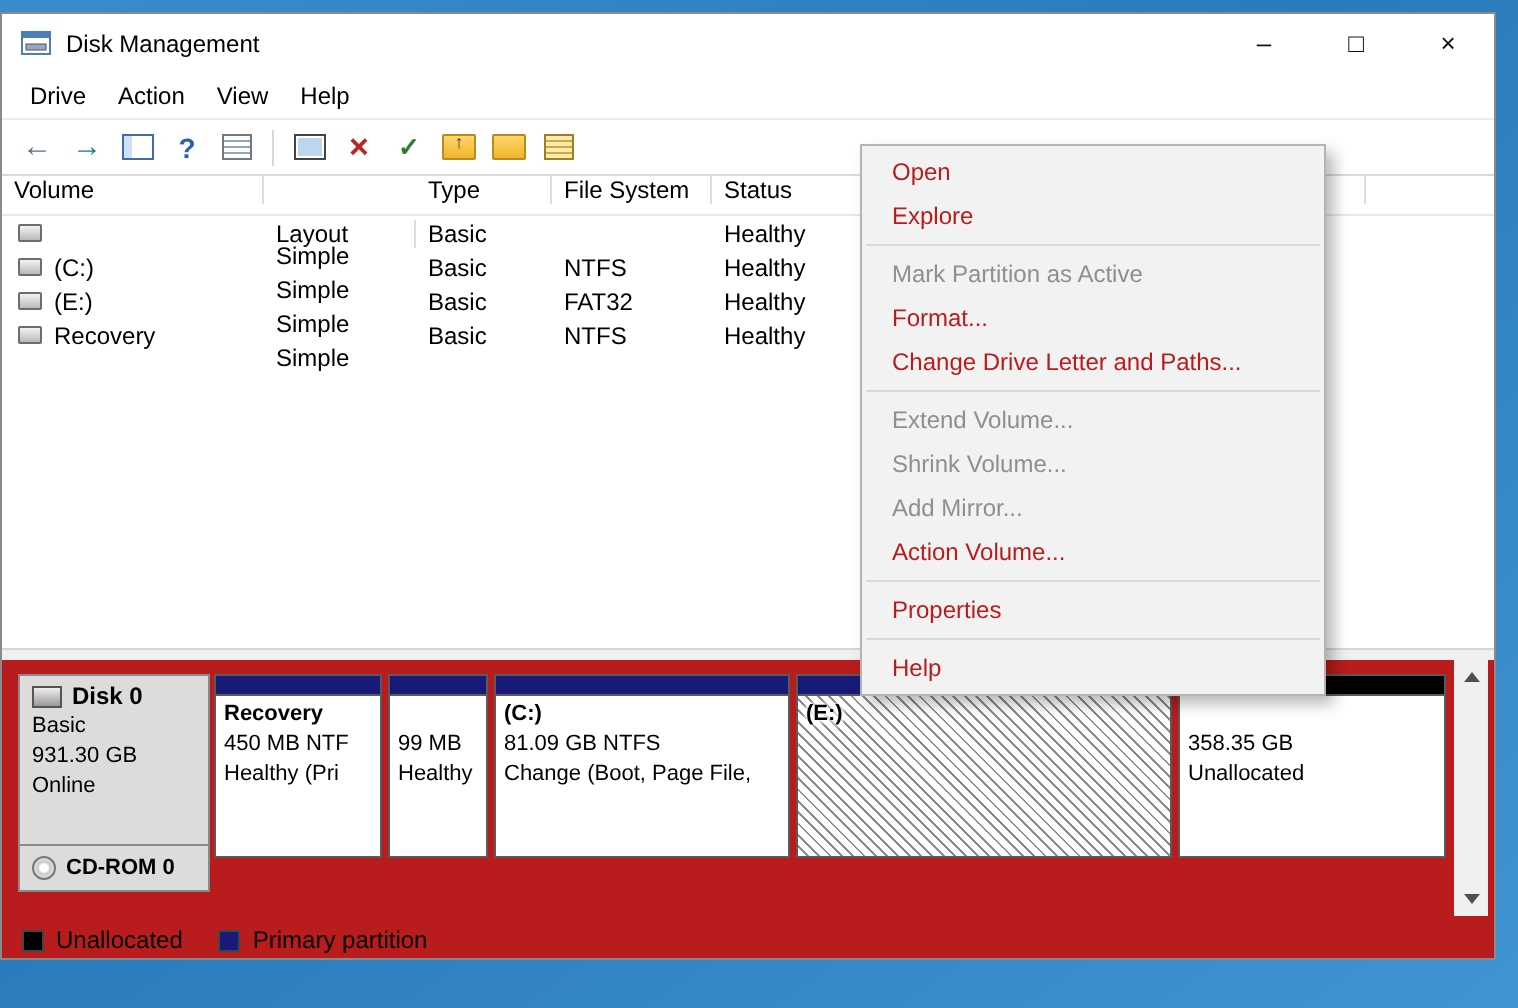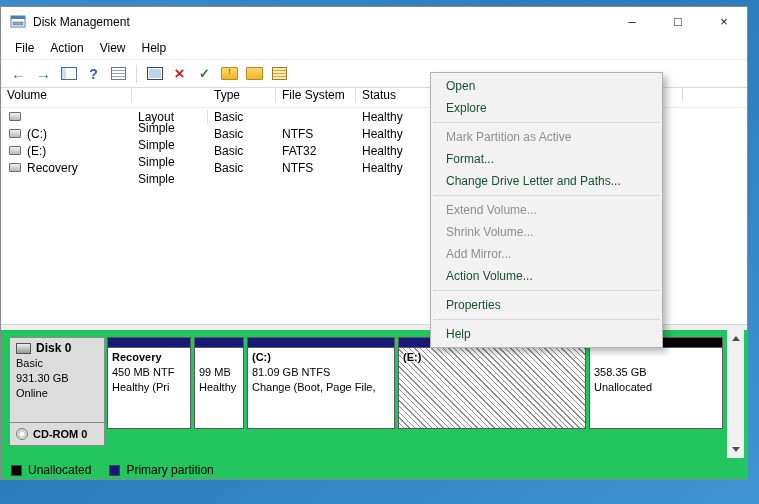--- a/index.html
+++ b/index.html
@@ -47,21 +47,21 @@
   .hc { padding-left:6px; border-right:1px solid #dcdcdc; display:flex; align-items:center; }
   .c-vol{width:131px;} .c-layout{width:76px;margin-top:22px;} .c-type{width:68px;} .c-fs{width:80px;} .c-status{width:327px;} .c-tail{flex:1; border-right:none;}
   .lrow { display:flex; height:17px; align-items:center; }
   .lc { padding-left:6px; overflow:hidden; white-space:nowrap; }
   .lc.c-vol { display:flex; align-items:center; gap:6px; padding-left:8px; }
   .vol-icon { flex:0 0 auto; width:12px; height:9px; border:1px solid #6d6d6d; background:linear-gradient(#f2f2f2,#b9b9b9); border-radius:1px; }
 
   .splitter { flex:0 0 6px; background:#f0f0f0; border-top:1px solid #d6d6d6; }
 
   
-  .bottompane { flex:1; position:relative; background:#22c55e; }
+  .bottompane { flex:1; position:relative; background:#b91c1c; }
   .diskrow { position:absolute; left:8px; top:7px; width:714px; height:92px; display:flex; }
   .diskhdr { width:96px; border:1px solid #8a8a8a; background:#dcdcdc; padding:3px 6px; font-size:11px; line-height:15px; flex:0 0 auto; }
   .dh-row1 { display:flex; gap:5px; align-items:center; }
   .dh-name { font-weight:bold; font-size:12px; }
   .disk-icon { width:15px; height:11px; border:1px solid #555; background:linear-gradient(#eeeeee,#999999); }
   .parts { display:flex; flex:1; margin-left:2px; gap:3px; }
   .part { border:1px solid #5a5a5a; background:#fff; display:flex; flex-direction:column; overflow:hidden; }
   .w0{width:84px;} .w1{width:50px;} .w2{width:148px;} .w3{width:188px;} .w4{flex:1;}
   .p-stripe { height:10px; background:#191977; border-bottom:1px solid #5a5a5a; flex:0 0 auto; }
   .part.unalloc .p-stripe { background:#000000; }
@@ -86,21 +86,21 @@
   .sb-btn { width:17px; height:17px; display:flex; align-items:center; justify-content:center; background:#f0f0f0; }
   .tri-up   { width:0; height:0; border-left:4px solid transparent; border-right:4px solid transparent; border-bottom:5px solid #505050; }
   .tri-down { width:0; height:0; border-left:4px solid transparent; border-right:4px solid transparent; border-top:5px solid #505050; }
 
   
   .ctxmenu {
     position:absolute; left:430px; top:72px; width:233px;
     background:#f2f2f2; border:1px solid #b3b3b3;
     box-shadow:4px 4px 7px rgba(0,0,0,0.28); padding:2px 0; z-index:10;
   }
-  .mi { height:22px; display:flex; align-items:center; padding-left:15px; font-size:12px; color:#14532d; white-space:nowrap; }
+  .mi { height:22px; display:flex; align-items:center; padding-left:15px; font-size:12px; color:#b91c1c; white-space:nowrap; }
   .mi.dis { color:#8f8f8f; }
   .msep { height:1px; background:#d8d8d8; margin:3px 2px; }
 </style>
 </head>
 <body>
 
 <div class="window">
 
   <div class="titlebar">
     <span style="display:inline-flex;">
@@ -112,21 +112,21 @@
     </span>
     <span class="title">Disk Management</span>
     <span class="controls">
       <span class="ctl">–</span>
       <span class="ctl">□</span>
       <span class="ctl">×</span>
     </span>
   </div>
 
   <div class="menubar">
-    <span class="menu">File</span>
+    <span class="menu">Drive</span>
     <span class="menu">Action</span>
     <span class="menu">View</span>
     <span class="menu">Help</span>
   </div>
 
   <div class="toolbar">
     <span class="tbi i-back"></span>
     <span class="tbi i-fwd"></span>
     <span class="tbi i-tree"></span>
     <span class="tbi i-help"></span>

